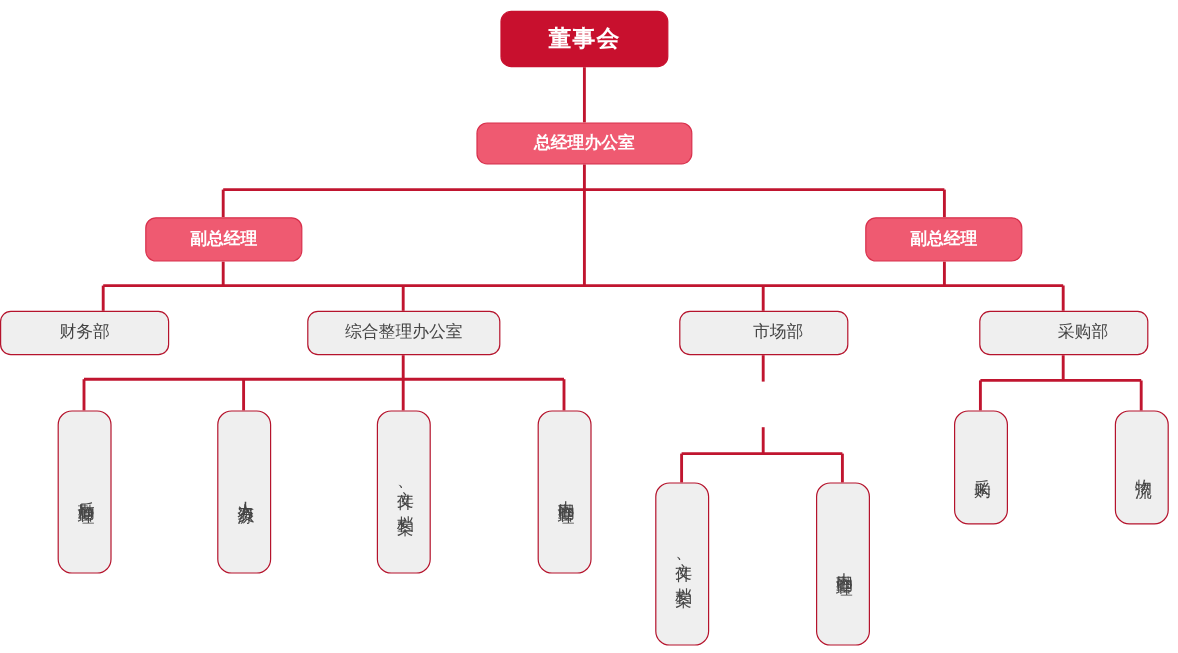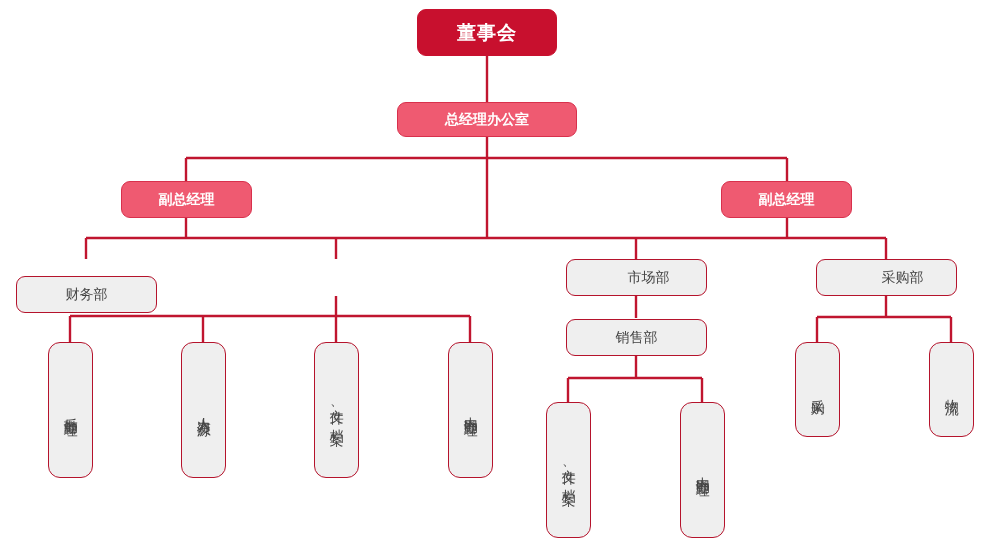--- a/index.html
+++ b/index.html
@@ -131,36 +131,36 @@
   </div>
 
   <div class="node level-pink" style="left:121px; top:181px; width:131px; height:37px;">
     <span>副总经理</span>
   </div>
 
   <div class="node level-pink" style="left:721px; top:181px; width:131px; height:37px;">
     <span>副总经理</span>
   </div>
 
-  <div class="node level-gray" style="left:16px; top:259px; width:141px; height:37px;margin-top:17px;">
+  <div class="node level-gray" style="left:0; top:259px; width:141px; height:37px;">
     <span>财务部</span>
   </div>
 
+  <div class="node level-gray" style="left:256px; top:259px; width:161px; height:37px;">
+    <span>综合整理办公室</span>
+  </div>
 
   <div class="node level-gray" style="left:566px; top:259px; width:141px; height:37px;padding-left:24px;">
     <span>市场部</span>
   </div>
 
   <div class="node level-gray" style="left:816px; top:259px; width:141px; height:37px;padding-left:32px;">
     <span>采购部</span>
   </div>
 
-  <div class="node level-gray" style="left:566px; top:319px; width:141px; height:37px;">
-    <span>销售部</span>
-  </div>
 
   <div class="node vertical" style="left:48px; top:342px; width:45px; height:136px;">
     <span class="vtext">后勤管理</span>
   </div>
 
   <div class="node vertical" style="left:181px; top:342px; width:45px; height:136px;">
     <span class="vtext">人力资源</span>
   </div>
 
   <div class="node vertical" style="left:314px; top:342px; width:45px; height:136px;">

